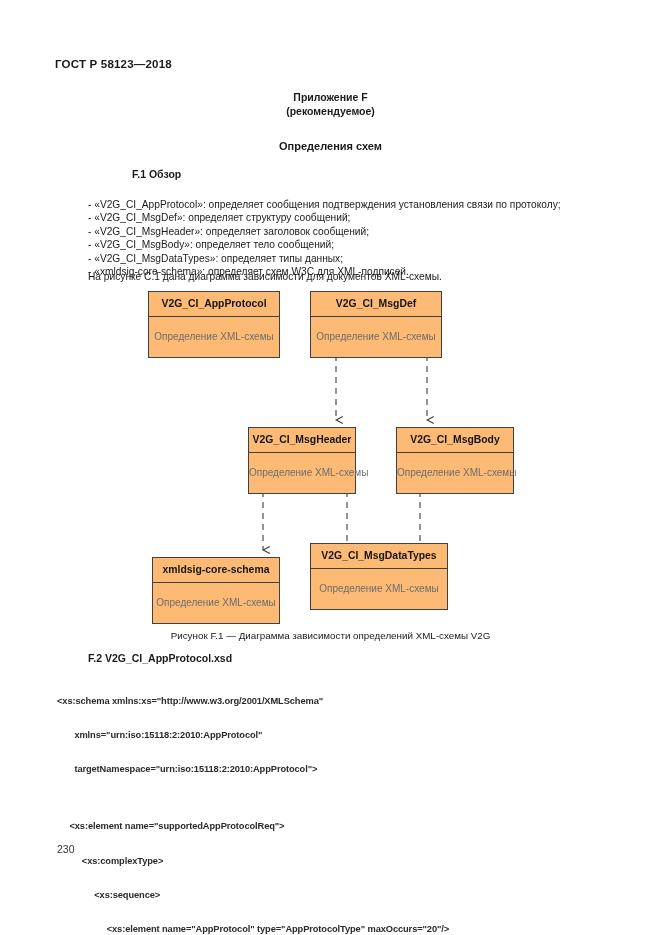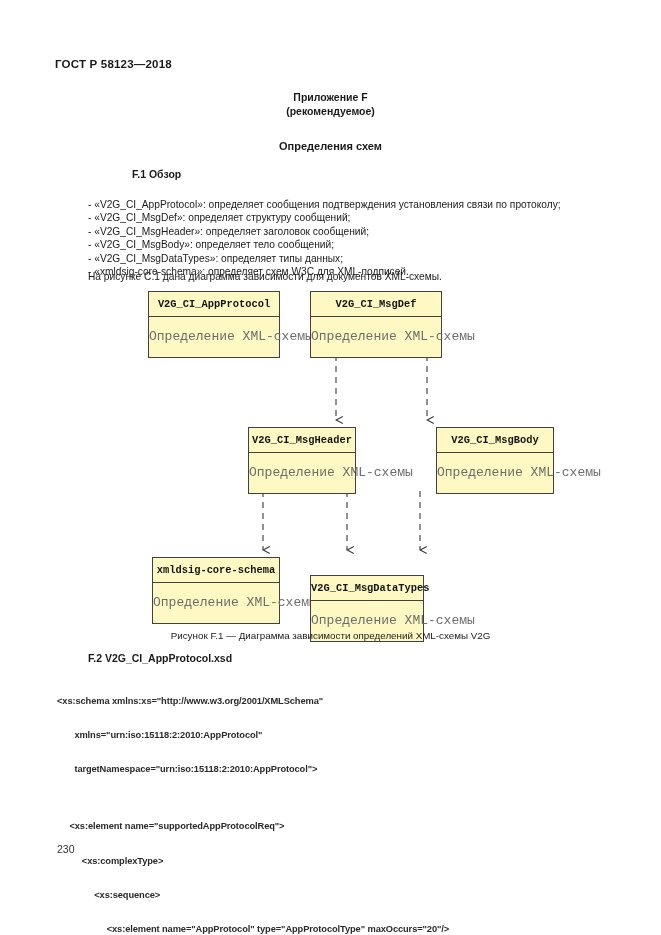--- a/index.html
+++ b/index.html
@@ -88,39 +88,38 @@
   .diagram {
     position: absolute;
     left: 0;
     top: 287px;
     width: 661px;
     height: 340px;
   }
   .node {
     position: absolute;
     border: 1.1px solid #404040;
-    background: #fef9c3;
+    background: #fdba74;
     box-sizing: border-box;
-    font-family: Liberation Mono, monospace;
   }
   .node-title {
     height: 24px;
     line-height: 24px;
     text-align: center;
     font-size: 10.4px;
     font-weight: bold;
     border-bottom: 1.1px solid #404040;
     color: #141414;
     white-space: nowrap;
   }
   .node-body {
     height: 40px;
     line-height: 40px;
     text-align: center;
-    font-size: 13px;
+    font-size: 10px;
     color: #6d6d6d;
     white-space: nowrap;
   }
   .diagram svg {
     position: absolute;
     left: 0; top: 0;
     width: 661px;
     height: 340px;
     overflow: visible;
   }
@@ -216,31 +215,31 @@
     <div class="node" style="left:310px; top:4px; width:132px;">
       <div class="node-title">V2G_CI_MsgDef</div>
       <div class="node-body">Определение XML-схемы</div>
     </div>
 
     <div class="node" style="left:248px; top:140px; width:108px;">
       <div class="node-title">V2G_CI_MsgHeader</div>
       <div class="node-body">Определение XML-схемы</div>
     </div>
 
-    <div class="node" style="left:396px; top:140px; width:118px;margin-left:40px;">
+    <div class="node" style="left:396px; top:140px; width:118px;">
       <div class="node-title">V2G_CI_MsgBody</div>
       <div class="node-body">Определение XML-схемы</div>
     </div>
 
     <div class="node" style="left:152px; top:270px; width:128px;">
       <div class="node-title">xmldsig-core-schema</div>
       <div class="node-body">Определение XML-схемы</div>
     </div>
 
-    <div class="node" style="left:310px; top:288px; width:114px;">
+    <div class="node" style="left:310px; top:256px; width:138px;">
       <div class="node-title">V2G_CI_MsgDataTypes</div>
       <div class="node-body">Определение XML-схемы</div>
     </div>
   </div>
 
   <div class="fig-caption">Рисунок F.1 — Диаграмма зависимости определений XML-схемы V2G</div>
 
   <div class="sub-head" id="f2-head">F.2 V2G_CI_AppProtocol.xsd</div>
 
   <div class="code-block">

